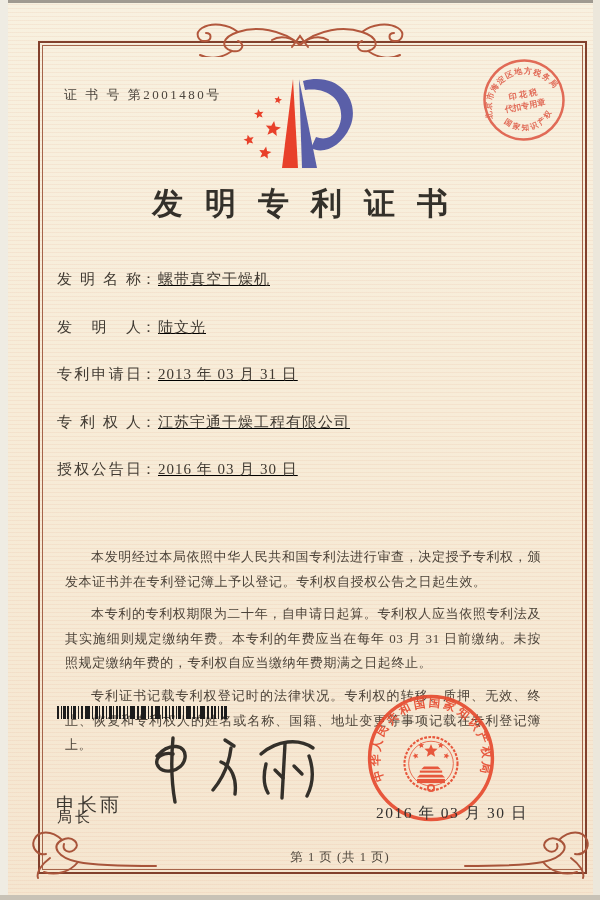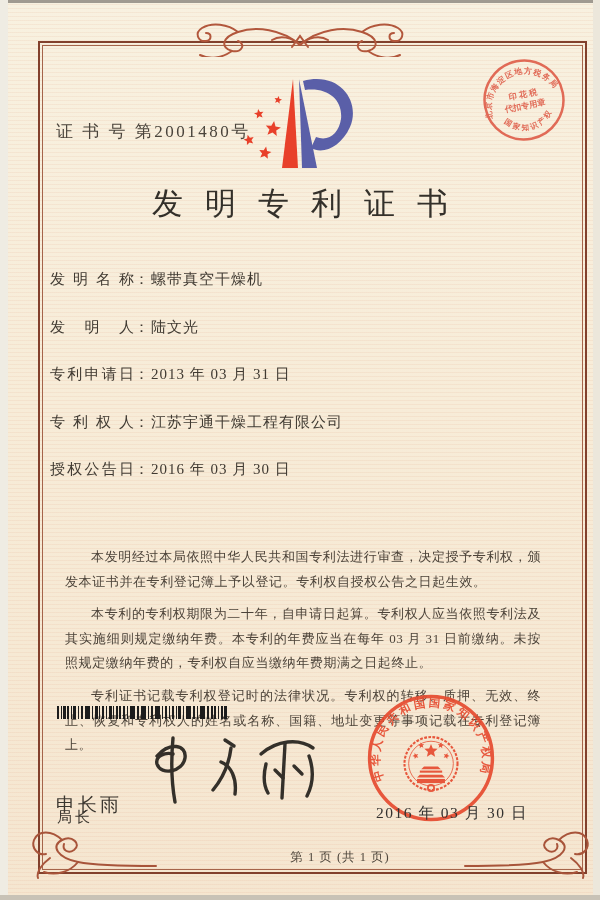--- a/index.html
+++ b/index.html
@@ -12,25 +12,25 @@
   .edge{position:absolute;}
   .edge.top{left:0;top:0;width:600px;height:3px;background:#a09a90;}
   .edge.left{left:0;top:0;width:8px;height:900px;background:#efece3;}
   .edge.right{left:593px;top:0;width:7px;height:900px;background:#ece7db;}
   .edge.bottom{left:0;top:895px;width:600px;height:5px;background:#c8c2b6;}
 
   .frame{position:absolute;left:38px;top:41px;width:545px;height:829px;
     border:2.5px solid #82402c;}
   .frame::after{content:"";position:absolute;inset:2px;border:1px solid #a5644a;}
 
-  .cert-no{position:absolute;left:56px;top:86px;font-size:17px;letter-spacing:2.5px;color:#4a443c;margin-top:34px;}
+  .cert-no{position:absolute;left:64px;top:86px;font-size:13px;letter-spacing:2.5px;color:#4a443c;}
   .title{position:absolute;left:0;top:183px;width:600px;text-align:center;
-    font-size:31px;letter-spacing:22px;text-indent:22px;color:#33302a;font-weight:400;}
-
-  .fields{position:absolute;left:50px;top:270px;width:500px;}
+    font-size:31px;letter-spacing:22px;text-indent:22px;color:#33302a;font-weight:700;}
+
+  .fields{position:absolute;left:57px;top:270px;width:500px;text-decoration:underline;}
   .frow{height:47.5px;font-size:15px;color:#403a32;white-space:nowrap;}
   .f-label{display:inline-block;width:84px;text-align:justify;text-align-last:justify;letter-spacing:0;}
   .f-colon{display:inline-block;margin-right:2px;}
   .f-value{letter-spacing:1px;}
 
   .body-text{position:absolute;left:57px;top:537px;width:492px;font-size:13px;
     line-height:24.6px;color:#4c4339;letter-spacing:.6px;text-align:justify;}
   .body-text p{margin:8px;text-indent:2em;}
 
   .barcode{position:absolute;left:57px;top:706px;width:170px;height:13px;

